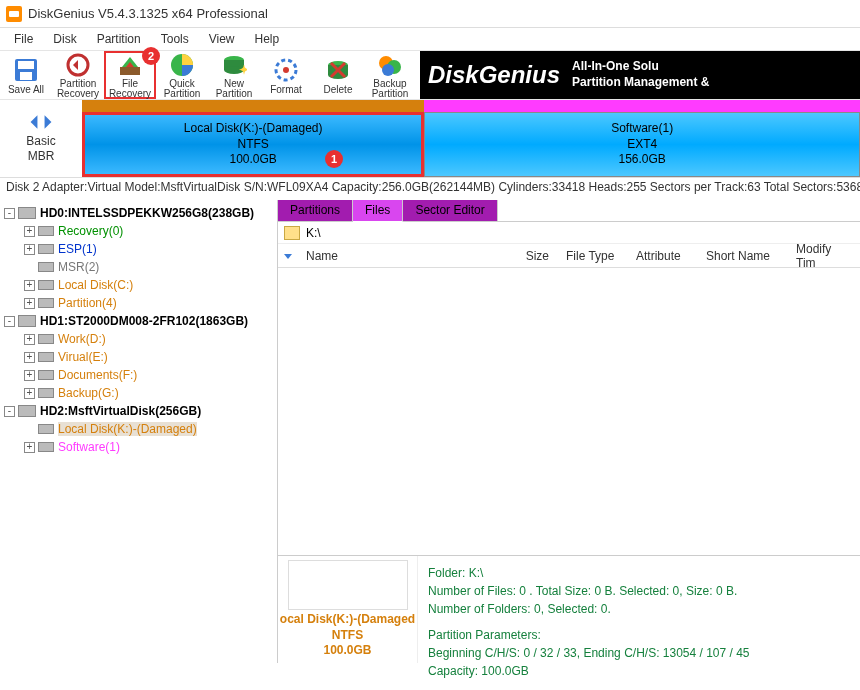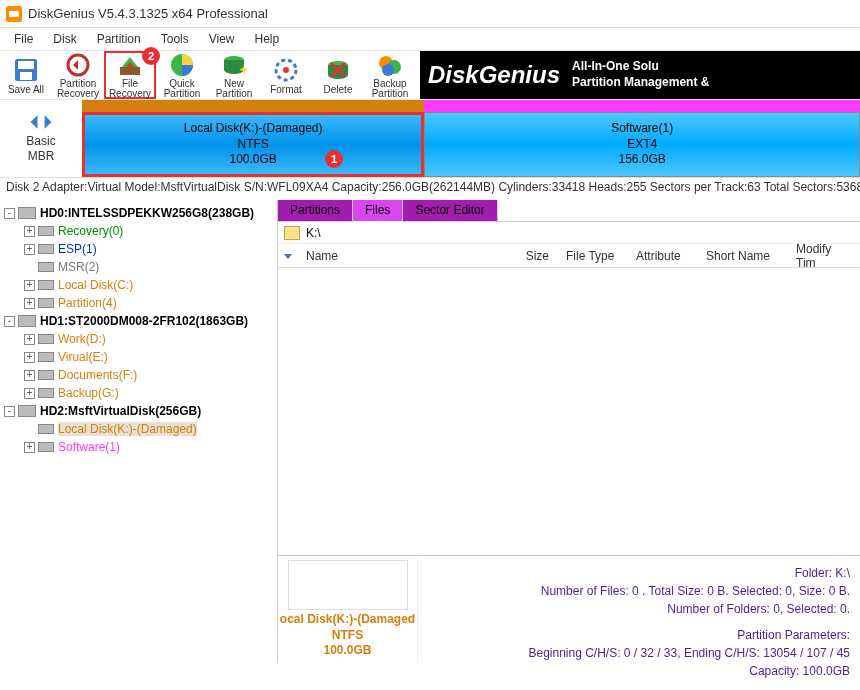--- a/index.html
+++ b/index.html
@@ -72,21 +72,21 @@
 .gh.attr { width: 70px; }
 .gh.sname { width: 90px; }
 .gh.mtime { flex: 1; }
 
 .grid-body { flex: 1; background: #fff; overflow: auto; }
 
 .detail-panel { height: 108px; border-top: 1px solid #ccc; display: flex; }
 .detail-thumb { width: 140px; display: flex; flex-direction: column; align-items: center; justify-content: center; border-right: 1px solid #eee; }
 .detail-thumb .thumb-rect { width: 120px; height: 50px; border: 1px solid #ddd; }
 .detail-thumb .thumb-label { color: #d5800d; font-weight: bold; font-size: 11px; text-align: center; line-height: 1.3; margin-top: 2px; }
-.detail-info { flex: 1; padding: 8px 10px; font-size: 12px; color: #4c1d95; line-height: 1.5; text-align: right; }
+.detail-info { flex: 1; padding: 8px 10px; font-size: 12px; color: #15803d; line-height: 1.5; }
 .detail-info .row { white-space: nowrap; }
 
 
 svg { display: block; }
 </style>
 </head>
 <body>
 
 <div class="titlebar">
   <span class="logo">

